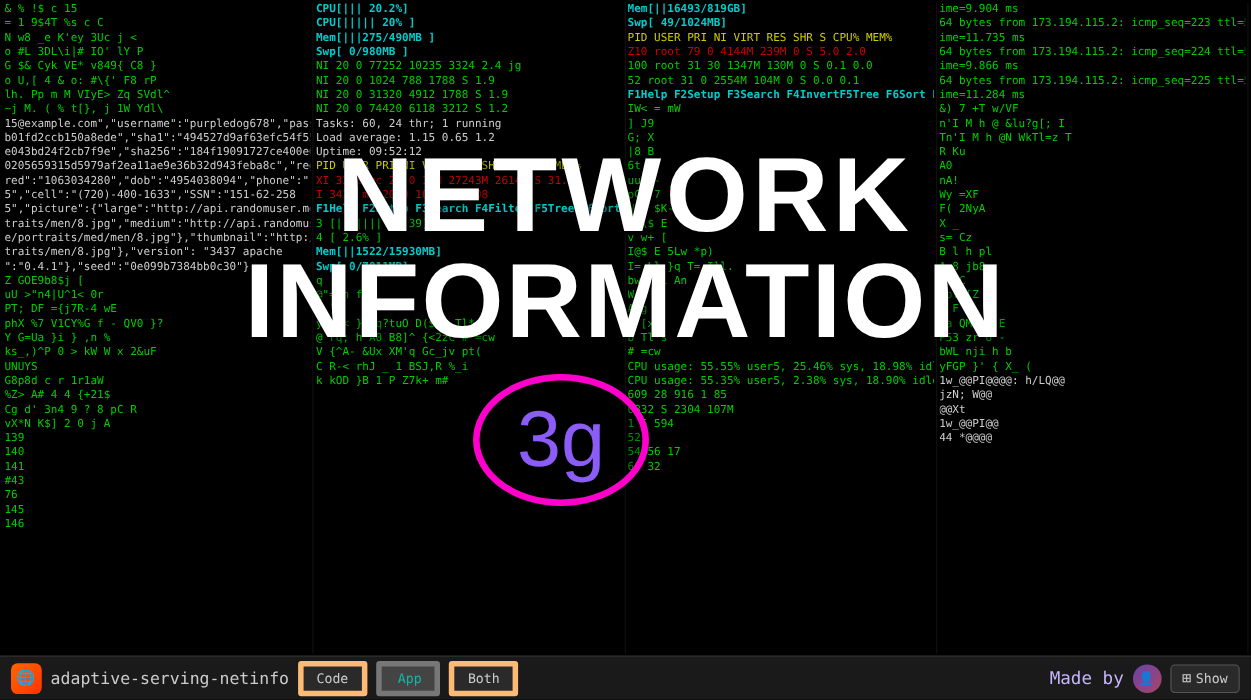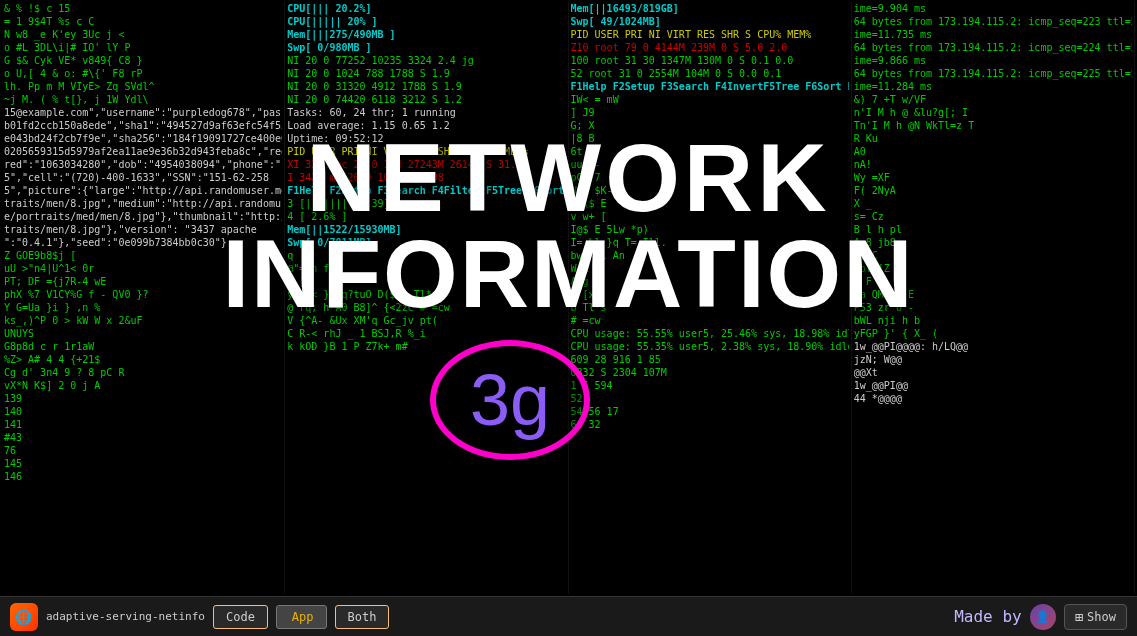--- a/index.html
+++ b/index.html
@@ -127,38 +127,38 @@
       background: linear-gradient(135deg, #ff6600, #ff3300);
       border-radius: 6px;
       display: flex;
       align-items: center;
       justify-content: center;
       font-size: 14px;
     }
 
     .app-name {
       color: #ccc;
-      font-size: 11px;
+      font-size: 15px;
       font-family: monospace;
     }
 
     .tab-btn {
       padding: 4px 12px;
-      border: 1px solid #fdba74;
+      border: 5px solid #fdba74;
       background: #2a2a2a;
       color: #ccc;
       font-size: 12px;
       cursor: pointer;
       border-radius: 3px;
       font-family: monospace;
     }
 
     .tab-btn.active {
       background: #444;
-      color: #eab308;
+      color: #14b8a6;
       border-color: #777;
       padding-left: 15px;
     }
 
     .bottom-right {
       display: flex;
       align-items: center;
       gap: 8px;
       color: #aaa;
       font-size: 13px;

